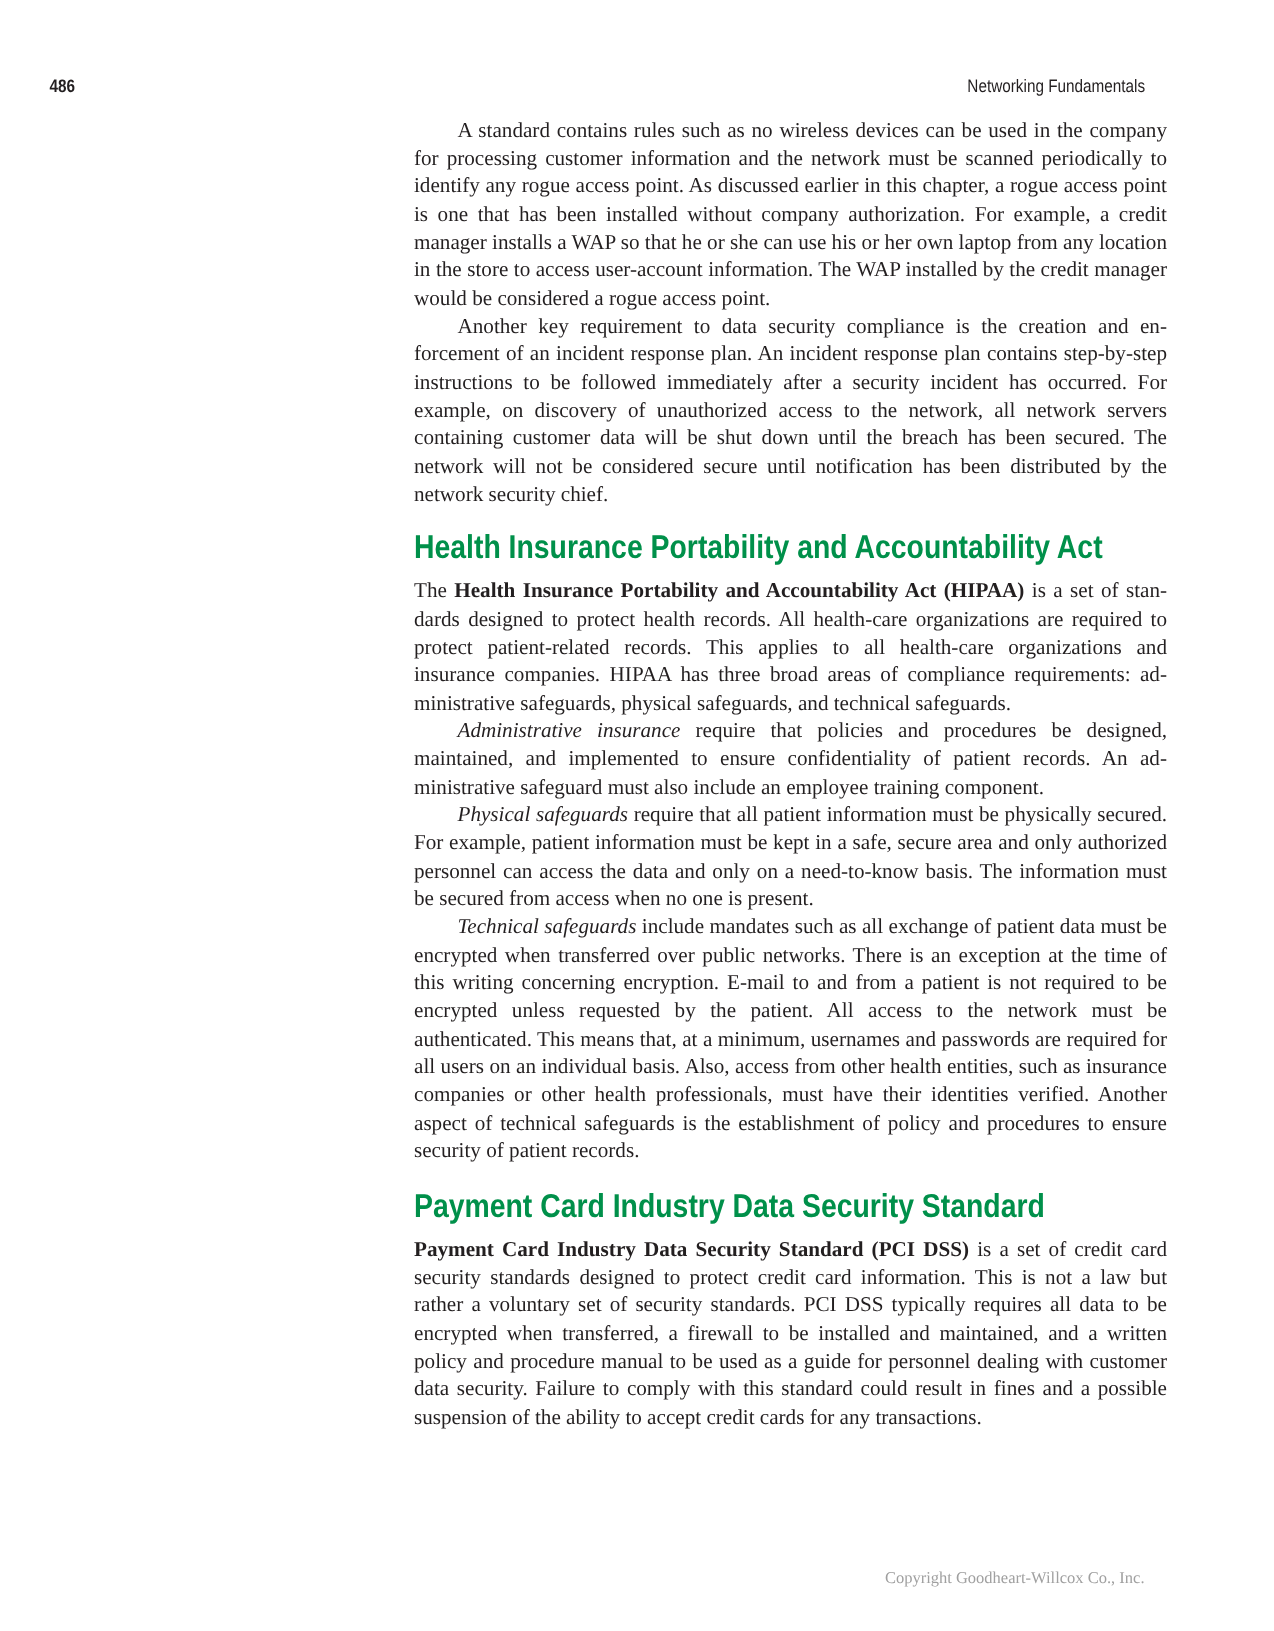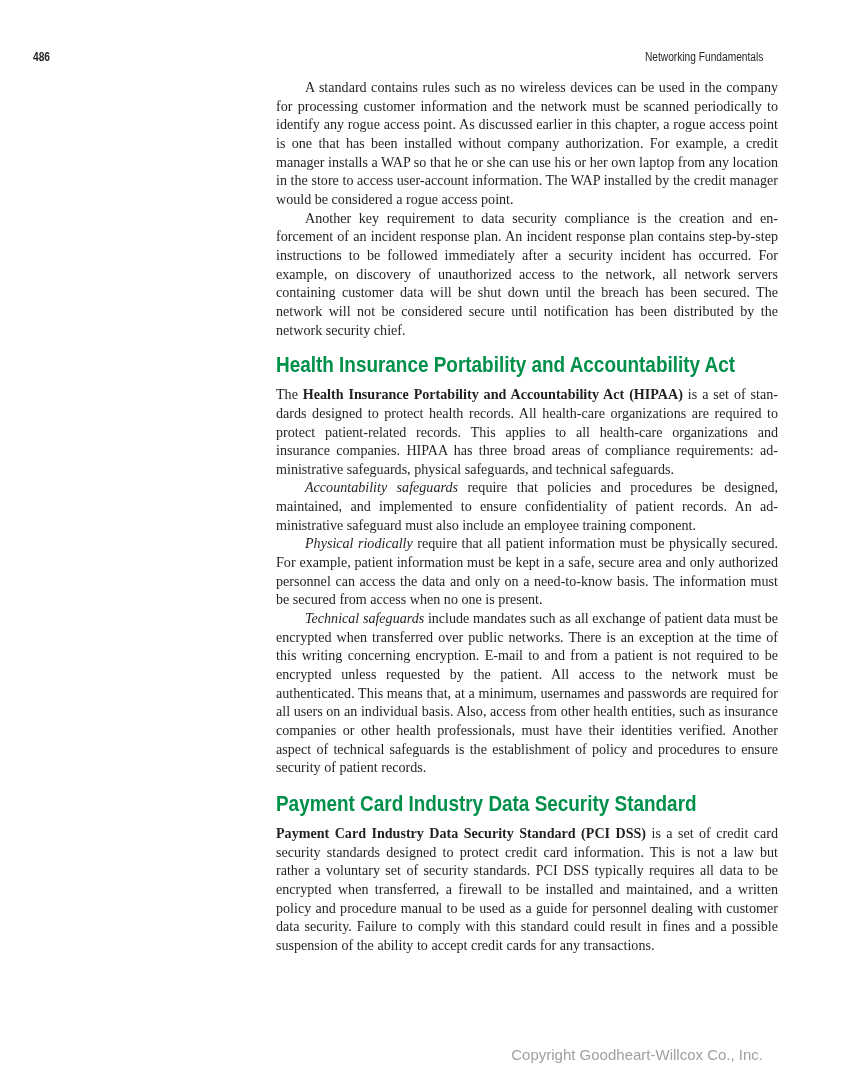--- a/index.html
+++ b/index.html
@@ -19,38 +19,38 @@
   .content h2 {
     margin: 13px 0 7px 0;
     font-family: "Liberation Sans", sans-serif; font-weight: bold; font-size: 22px; line-height: 26px;
     color: #00904a; transform: scaleX(0.86); transform-origin: left; white-space: nowrap;
   }
   .content h2.second { margin-top: 14px; }
   .content b { font-weight: bold; margin-top: 20px; }
   .content i { font-style: italic; }
   .footer-copyright {
     position: absolute; top: 1046px; right: 86px;
-    font-family: Liberation Sans, sans-serif; font-size: 15px; color: #a0a0a0; text-align: center;
+    font-family: Liberation Serif, serif; font-size: 11px; color: #a0a0a0; text-align: center;
   }
 </style>
 </head>
 <body>
 
 <div class="running-head">
   <span class="page-number">486</span>
   <span class="book-title">Networking Fundamentals</span>
 </div>
 
 <div class="content">
   <p class="indent">A standard contains rules such as no wireless devices can be used in the com­pany for processing customer information and the network must be scanned pe­riodically to identify any rogue access point. As discussed earlier in this chapter, a rogue access point is one that has been installed without company authorization. For example, a credit manager installs a WAP so that he or she can use his or her own laptop from any location in the store to access user-account information. The WAP installed by the credit manager would be considered a rogue access point.</p>
   <p class="indent">Another key requirement to data security compliance is the creation and en­forcement of an incident response plan. An incident response plan contains step-by-step instructions to be followed immediately after a security incident has occurred. For example, on discovery of unauthorized access to the network, all network servers containing customer data will be shut down until the breach has been secured. The network will not be considered secure until notification has been distributed by the network security chief.</p>
 
   <h2>Health Insurance Portability and Accountability Act</h2>
   <p><span>The </span><b>Health Insurance Portability and Accountability Act (HIPAA)</b><span> is a set of stan­dards designed to protect health records. All health-care organizations are required to protect patient-related records. This applies to all health-care organizations and insurance companies. HIPAA has three broad areas of compliance requirements: ad­ministrative safeguards, physical safeguards, and technical safeguards.</span></p>
-  <p class="indent"><i>Accountability safeguards</i><span> require that policies and procedures be designed, maintained, and implemented to ensure confidentiality of patient records. An ad­ministrative safeguard must also include an employee training component.</span></p>
-  <p class="indent"><i>Physical riodically</i><span> require that all patient information must be physically se­cured. For example, patient information must be kept in a safe, secure area and only authorized personnel can access the data and only on a need-to-know basis. The in­formation must be secured from access when no one is present.</span></p>
+  <p class="indent"><i>Administrative insurance</i><span> require that policies and procedures be designed, maintained, and implemented to ensure confidentiality of patient records. An ad­ministrative safeguard must also include an employee training component.</span></p>
+  <p class="indent"><i>Physical safeguards</i><span> require that all patient information must be physically se­cured. For example, patient information must be kept in a safe, secure area and only authorized personnel can access the data and only on a need-to-know basis. The in­formation must be secured from access when no one is present.</span></p>
   <p class="indent"><i>Technical safeguards</i><span> include mandates such as all exchange of patient data must be encrypted when transferred over public networks. There is an exception at the time of this writing concerning encryption. E-mail to and from a patient is not required to be encrypted unless requested by the patient. All access to the network must be authenticated. This means that, at a minimum, usernames and passwords are required for all users on an individual basis. Also, access from other health en­tities, such as insurance companies or other health professionals, must have their identities verified. Another aspect of technical safeguards is the establishment of policy and procedures to ensure security of patient records.</span></p>
 
   <h2 class="second">Payment Card Industry Data Security Standard</h2>
   <p><b>Payment Card Industry Data Security Standard (PCI DSS)</b><span> is a set of credit card security standards designed to protect credit card information. This is not a law but rather a voluntary set of security standards. PCI DSS typically requires all data to be encrypted when transferred, a firewall to be installed and maintained, and a written policy and procedure manual to be used as a guide for personnel dealing with cus­tomer data security. Failure to comply with this standard could result in fines and a possible suspension of the ability to accept credit cards for any transactions.</span></p>
 </div>
 
 <div class="footer-copyright">Copyright Goodheart-Willcox Co., Inc.</div>
 
 </body></html>

